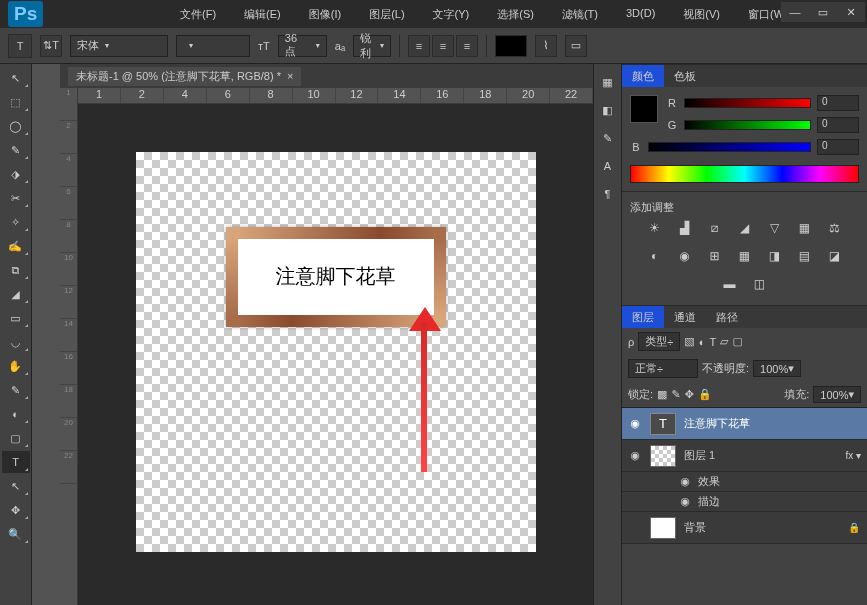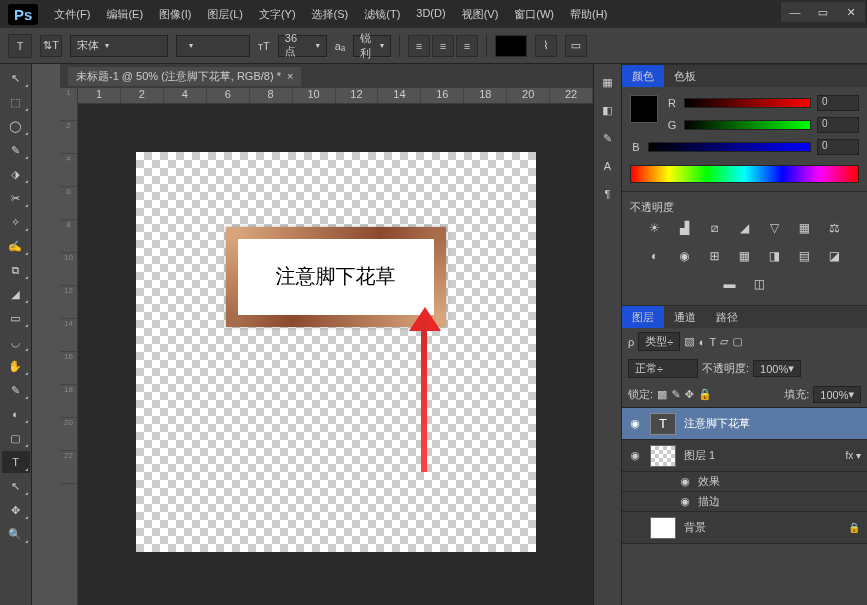--- a/index.html
+++ b/index.html
@@ -1,19 +1,19 @@
 <!DOCTYPE html>
 <html><head>
 <meta charset="utf-8">
 <style>
 * { margin: 0; padding: 0; box-sizing: border-box; font-family: "Microsoft YaHei", sans-serif; font-size: 11px; color: #ccc; user-select: none; }
 body { background: #535353; width: 867px; height: 605px; overflow: hidden; position: relative; }
 .titlebar { height: 28px; background: #2a2a2a; display: flex; align-items: center; padding: 0 8px; }
-.ps-logo { background: #000000; color: #7fcbff; font-weight: bold; font-size: 15px; padding: 2px 6px; border-radius: 3px; margin-right: 10px; }
-.menu { display: flex; gap: 4px; flex: 1; }
+.ps-logo { background: #0369a1; color: #7fcbff; font-weight: bold; font-size: 19px; padding: 2px 6px; border-radius: 3px; margin-right: 10px; }
+.menu { display: flex; gap: 16px; flex: 1; justify-content: flex-end; }
 .menu-item { padding: 2px 6px; cursor: default; }
 .win-controls { display: flex; position: absolute; right: 2px; top: 2px; background: #3a3a3a; }
 .win-btn { width: 28px; height: 20px; display: flex; align-items: center; justify-content: center; }
 .optbar { height: 36px; background: #424242; border-bottom: 1px solid #222; display: flex; align-items: center; padding: 0 8px; gap: 8px; }
 .opt-icon { width: 24px; height: 24px; background: #3a3a3a; display: flex; align-items: center; justify-content: center; border: 1px solid #2a2a2a; }
 .dropdown { background: #3a3a3a; border: 1px solid #222; height: 22px; display: flex; align-items: center; padding: 0 6px; gap: 6px; }
 .dropdown .arrow { font-size: 8px; }
 .sep { width: 1px; height: 22px; background: #2a2a2a; }
 .btn-group { display: flex; gap: 2px; }
 .tb-btn { width: 22px; height: 22px; background: #3a3a3a; border: 1px solid #2a2a2a; display: flex; align-items: center; justify-content: center; }
@@ -235,21 +235,21 @@
               <div class="color-val">0</div>
             </div>
           </div>
         <div style="clear:both"></div>
         <div class="spectrum"></div>
       </div>
     </div>
 
     <div class="panel">
       <div class="panel-body">
-        <div>不透明度</div>
+        <div>添加调整</div>
         <div class="adj-icons">
           <div class="adj-icon">☀</div>
           <div class="adj-icon">▟</div>
           <div class="adj-icon">⧄</div>
           <div class="adj-icon">◢</div>
           <div class="adj-icon">▽</div>
           <div class="adj-icon">▦</div>
           <div class="adj-icon">⚖</div>
           <div class="adj-icon">◐</div>
           <div class="adj-icon">◉</div>

